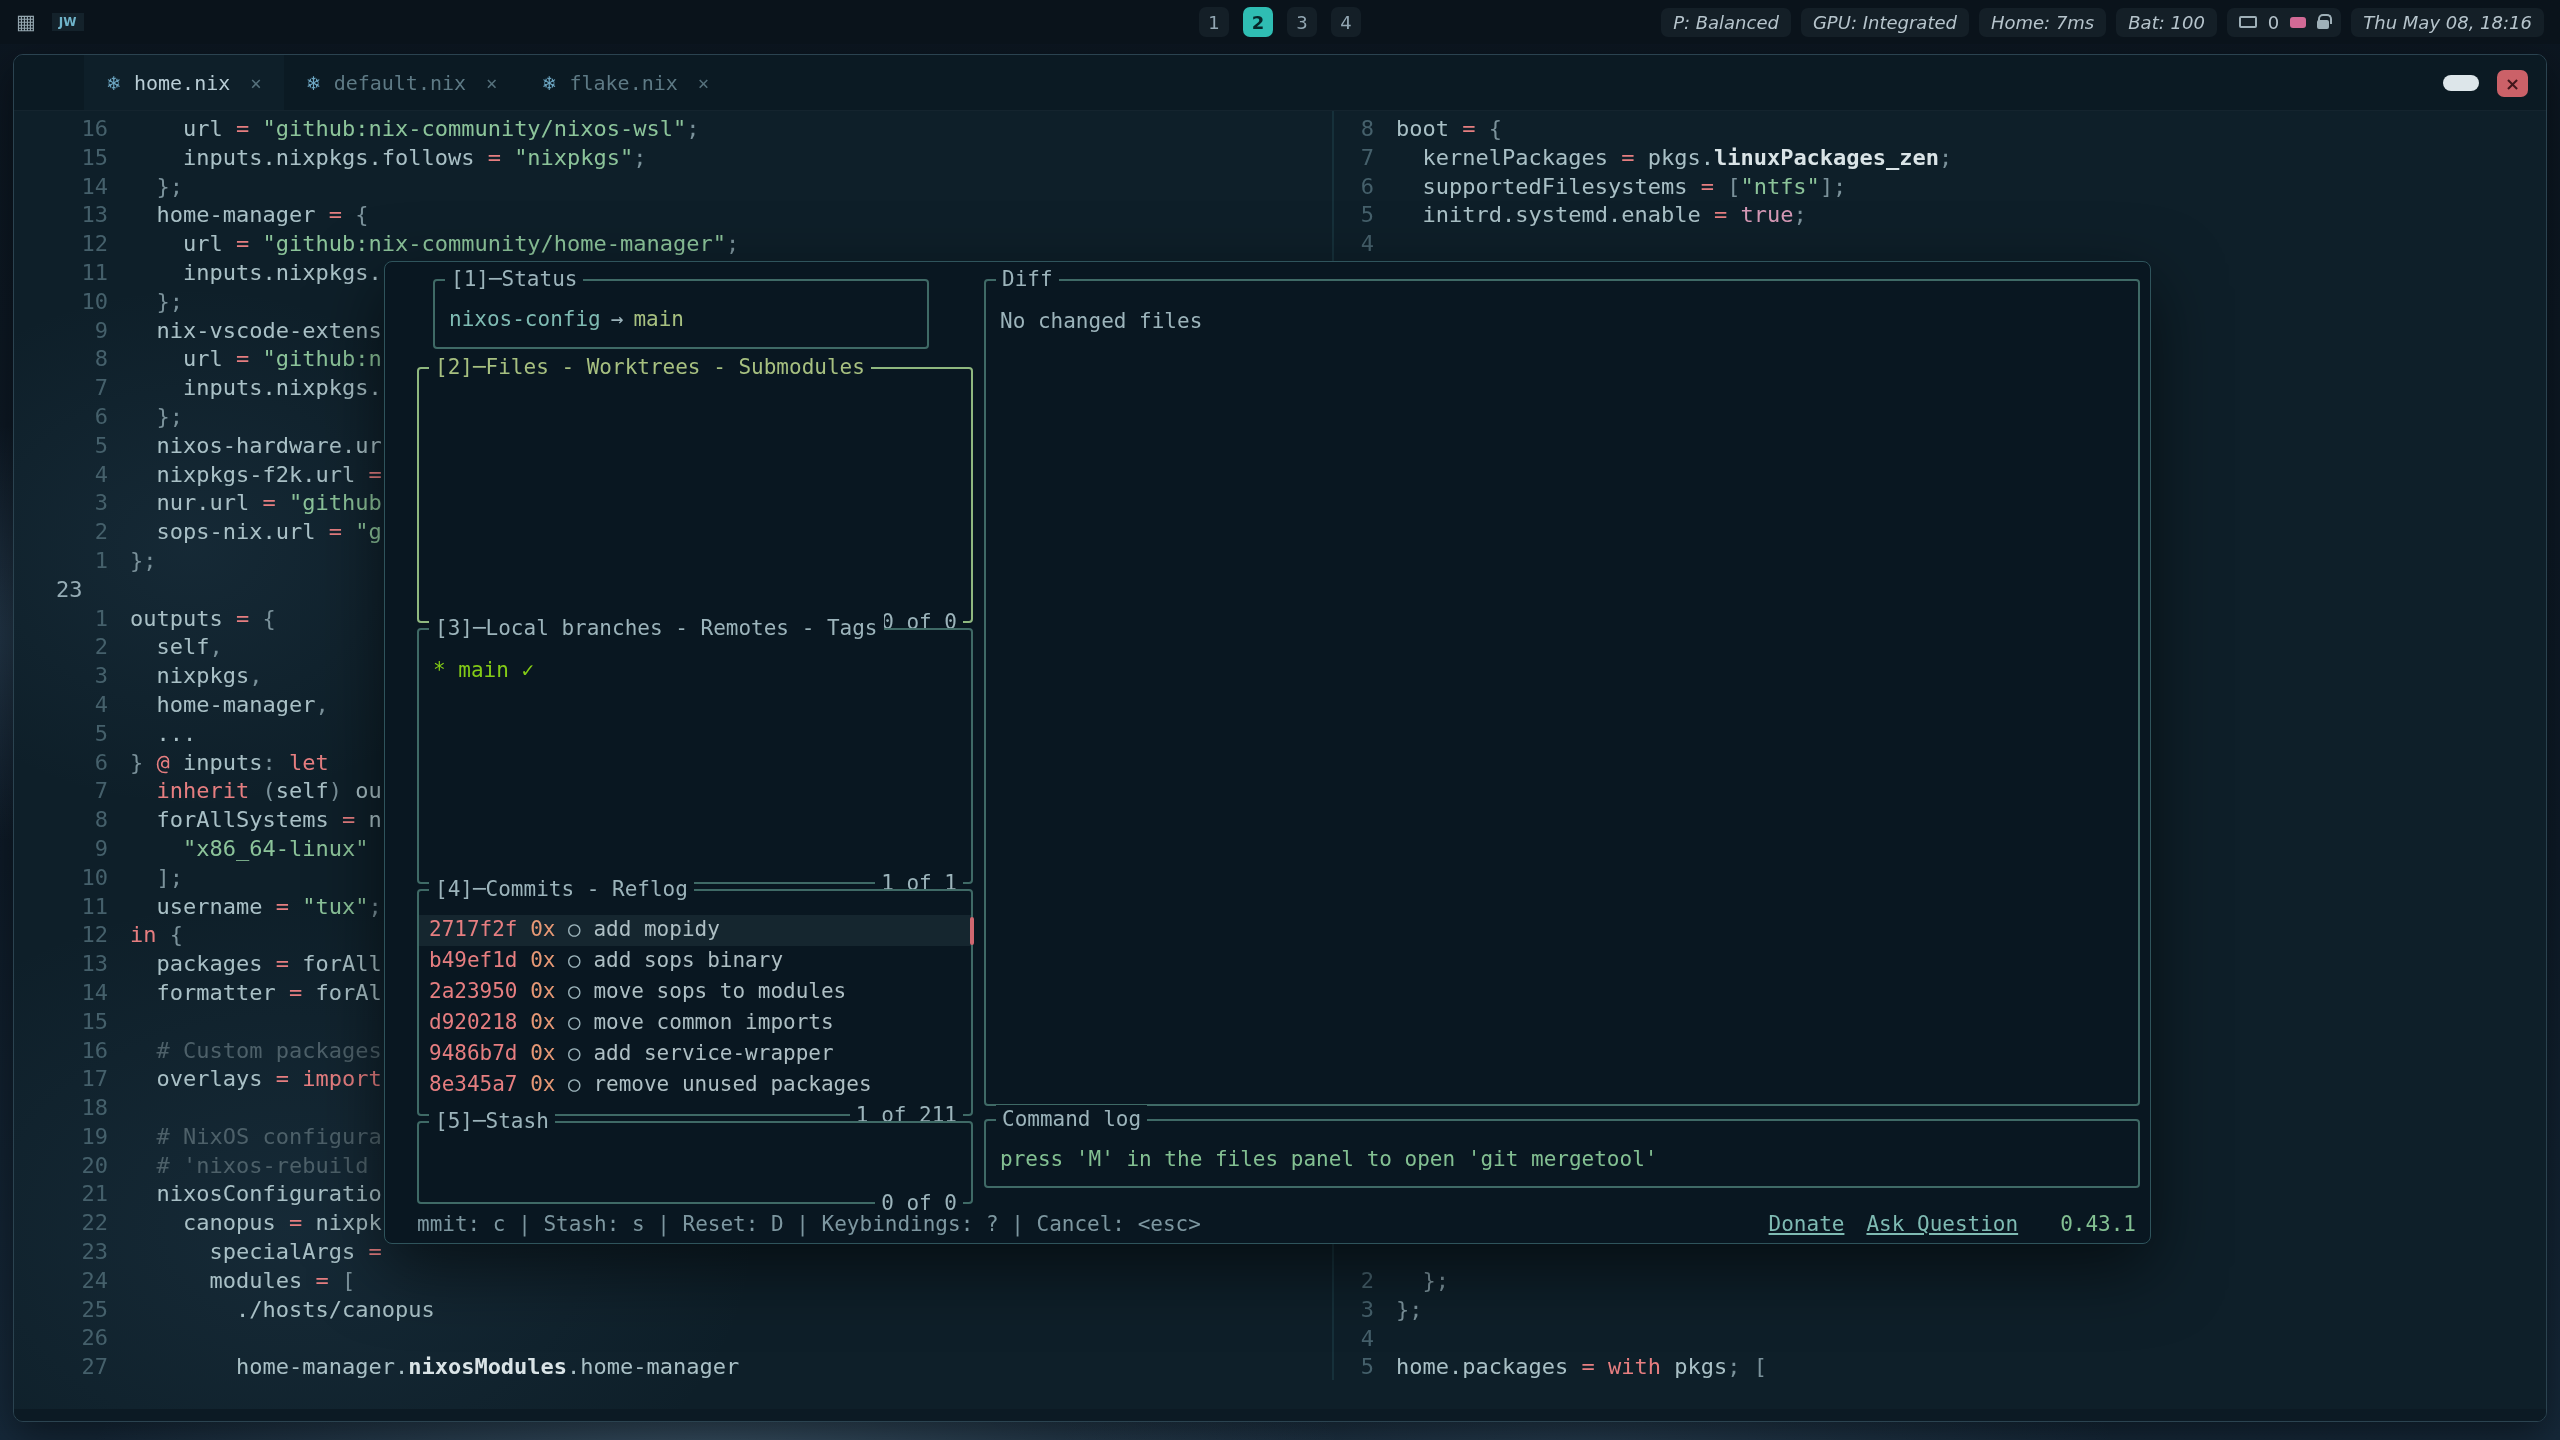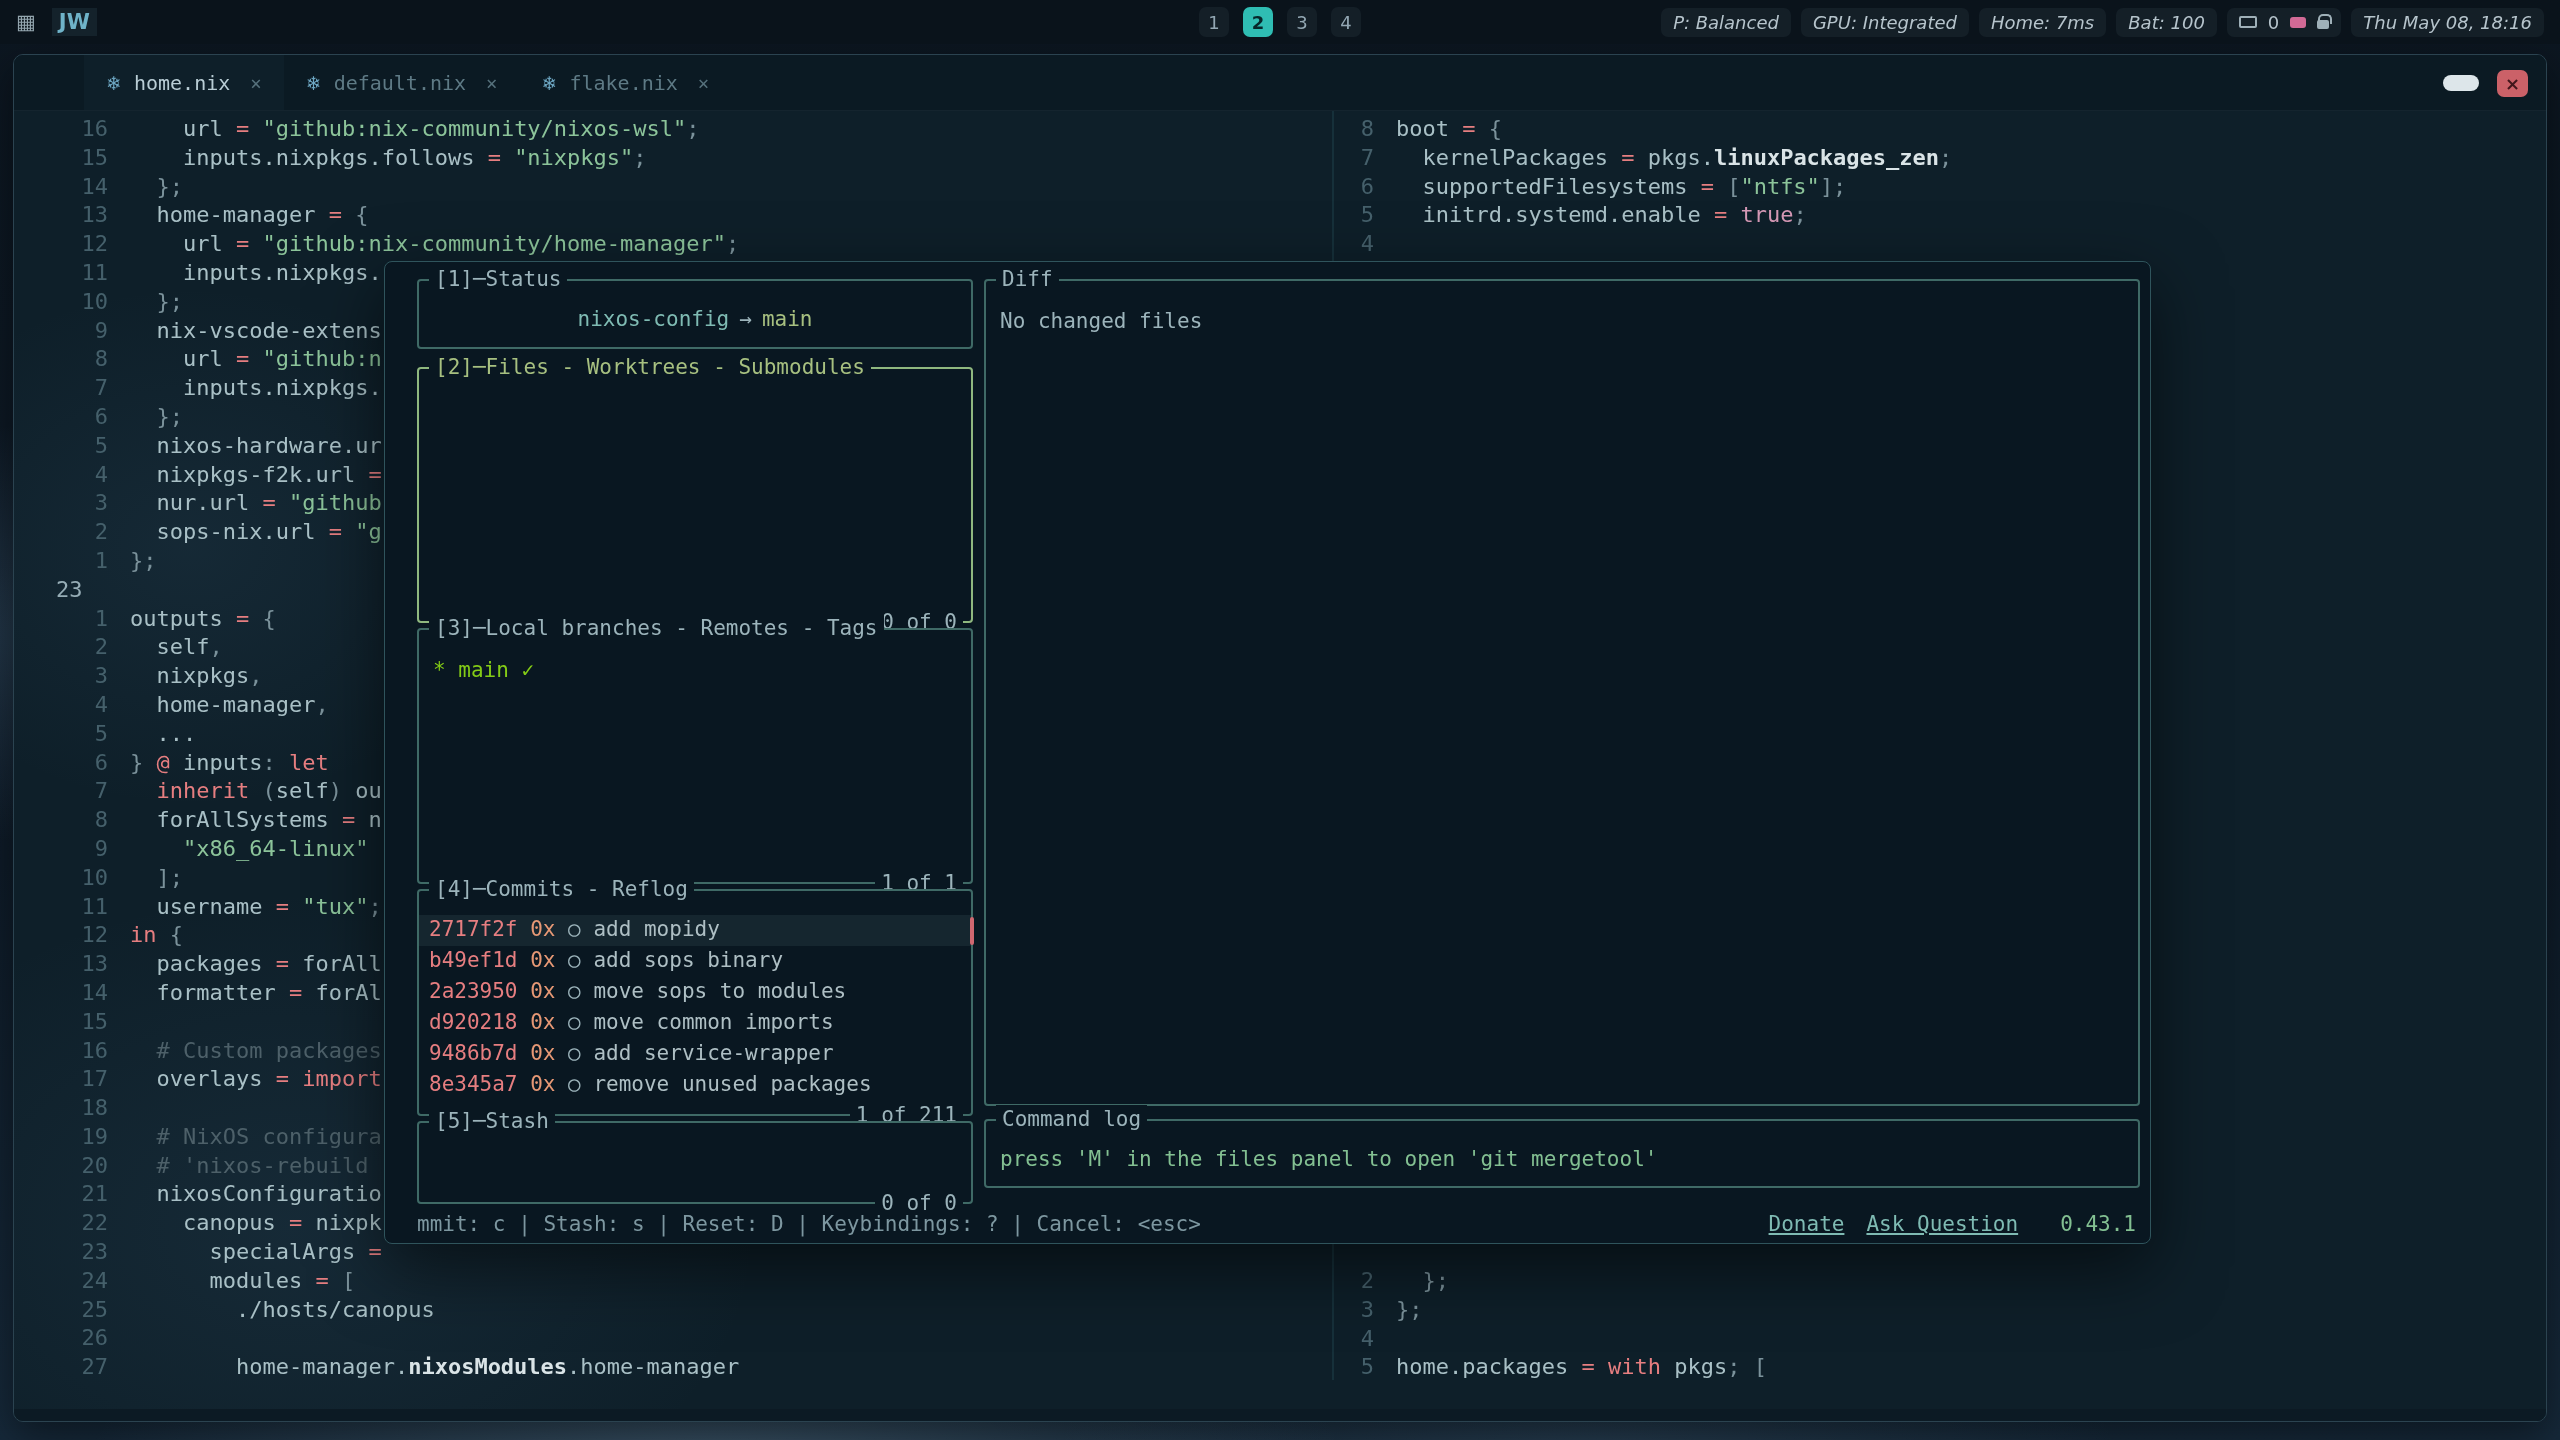--- a/index.html
+++ b/index.html
@@ -5,21 +5,21 @@
   *{box-sizing:border-box;margin:0;padding:0;}
   html,body{width:2560px;height:1440px;overflow:hidden;background:#0d1722;font-family:"DejaVu Sans",sans-serif;}
   .wallpaper{position:absolute;inset:0;background:
     radial-gradient(620px 300px at 2% 44%, rgba(120,170,210,.20), transparent 70%),
     radial-gradient(900px 320px at 28% 102%, rgba(150,190,215,.28), transparent 70%),
     radial-gradient(760px 260px at 62% 101%, rgba(110,150,180,.18), transparent 70%),
     linear-gradient(180deg,#0c1620 0%,#0e1b28 60%,#16293a 100%);}
   
   .topbar{position:absolute;left:0;top:0;width:2560px;height:44px;background:#0a131b;display:flex;align-items:center;padding:0 16px;color:#b6c4cc;font-size:18px;z-index:3;}
   .launcher{font-size:21px;color:#93a5ae;margin-right:16px;}
-  .logo{color:#6fb3c9;font-weight:bold;font-size:21px;background:#14222b;border-radius:0;padding:2px 7px;}
+  .logo{color:#6fb3c9;font-weight:bold;font-size:12px;background:#14222b;border-radius:0;padding:2px 7px;}
   .ws-group{position:absolute;left:50%;transform:translateX(-50%);display:flex;gap:14px;}
   .ws{width:30px;height:30px;border-radius:7px;background:#141f27;display:flex;align-items:center;justify-content:center;color:#93a7b3;}
   .ws.active{background:var(--accent);color:#07262a;font-weight:bold;}
   .bar-right{margin-left:auto;display:flex;align-items:center;gap:10px;}
   .chip{background:#141f27;border-radius:7px;padding:4px 12px;white-space:nowrap;font-style:italic;}
   .icons-chip{display:flex;align-items:center;gap:11px;background:#141f27;border-radius:7px;padding:4px 12px;}
   .icon-display{width:18px;height:12px;border:2px solid #9fb0b8;border-radius:2px;}
   .icon-pink{width:16px;height:11px;background:var(--pink);border-radius:3px;}
   .icon-lock{width:12px;height:9px;background:#9fb0b8;border-radius:2px;position:relative;margin-top:5px;}
   .icon-lock::before{content:"";position:absolute;left:1px;top:-6px;width:10px;height:8px;border:2px solid #9fb0b8;border-bottom:none;border-radius:5px 5px 0 0;}
@@ -64,21 +64,21 @@
   .progress{background:#426a76;color:#dfeaee;padding:1px 11px;border-radius:4px;}
   .cmdstrip{position:absolute;left:0;right:0;top:1354px;bottom:0;background:#0c1a24;}
   
   .lz{position:absolute;left:384px;top:261px;width:1767px;height:983px;background:#091721;border:1px solid #2f545c;border-radius:8px;box-shadow:0 24px 70px rgba(0,0,0,.55);font:21px/29px "DejaVu Sans Mono",monospace;color:#9cb4bb;z-index:9;}
   .panel{position:absolute;border:2px solid #3f6a66;border-radius:4px;}
   .panel.focus{border-color:#8fb87f;}
   .panel .title{position:absolute;top:-16px;left:10px;background:#091721;padding:0 6px;white-space:pre;color:#9cb4bb;}
   .panel.focus .title{color:#a7c080;}
   .panel .count{position:absolute;bottom:-16px;right:8px;background:#091721;padding:0 6px;}
   .panel .content{padding:26px 14px 6px;white-space:pre;}
-  .p-status{left:32px;top:17px;width:556px;height:70px;text-align:center;}
+  .p-status{left:48px;top:17px;width:496px;height:70px;}
   .p-status .content{padding-top:24px;}
   .p-files{left:32px;top:105px;width:556px;height:256px;}
   .p-branches{left:32px;top:366px;width:556px;height:256px;}
   .p-commits{left:32px;top:627px;width:556px;height:227px;}
   .p-commits .content{padding:24px 0 0;}
   .p-stash{left:32px;top:859px;width:556px;height:83px;}
   .p-diff{left:599px;top:17px;width:1156px;height:827px;}
   .p-cmdlog{left:599px;top:857px;width:1156px;height:69px;}
   .p-cmdlog .content{padding-top:24px;color:#83c092;}
   .lz-repo{color:#7fbbb3}.lz-arrow{color:#9cb4bb;margin:0 10px}.lz-branch{color:#a7c080}

